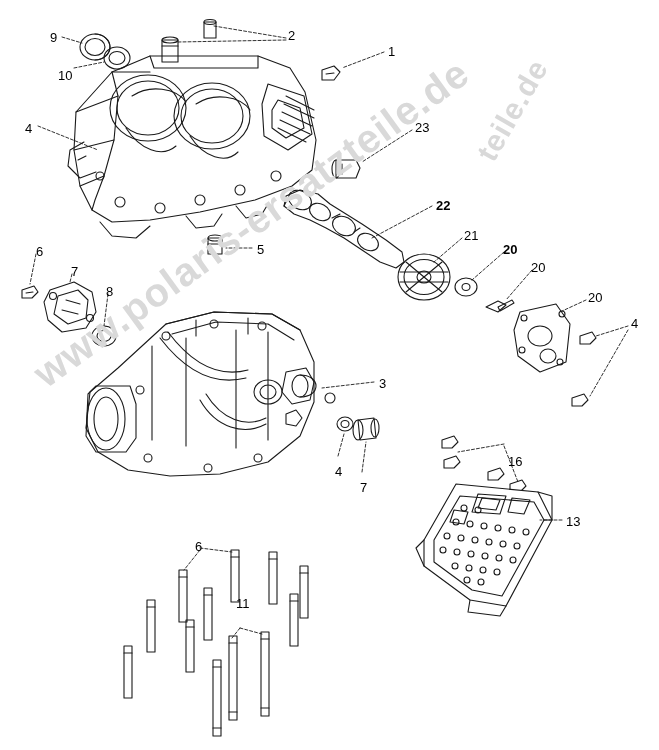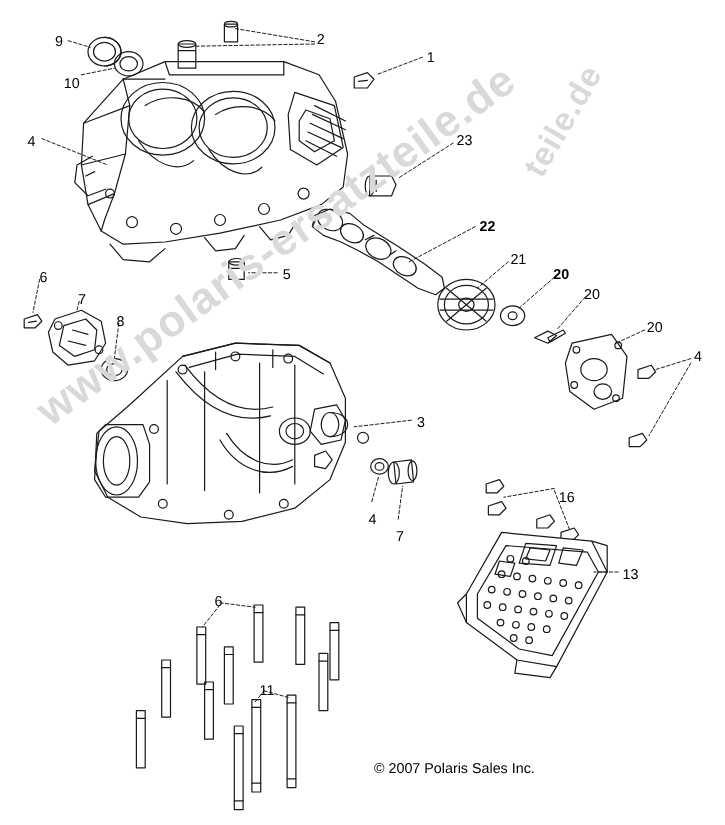--- a/index.html
+++ b/index.html
@@ -387,29 +387,28 @@
       <div class="callout" style="left: 388px; top: 45px;">1</div>
       <div class="callout" style="left: 288px; top: 29px;">2</div>
       <div class="callout" style="left: 379px; top: 377px;">3</div>
       <div class="callout" style="left: 25px; top: 122px;">4</div>
       <div class="callout" style="left: 257px; top: 243px;">5</div>
       <div class="callout" style="left: 36px; top: 245px;">6</div>
       <div class="callout" style="left: 71px; top: 265px;">7</div>
       <div class="callout" style="left: 106px; top: 285px;">8</div>
       <div class="callout" style="left: 50px; top: 31px;">9</div>
       <div class="callout" style="left: 58px; top: 69px;">10</div>
-      <div class="callout" style="left: 236px; top: 621px;">11</div>
+      <div class="callout" style="left: 236px; top: 597px;">11</div>
       <div class="callout" style="left: 195px; top: 540px;">6</div>
       <div class="callout" style="left: 335px; top: 465px;">4</div>
       <div class="callout" style="left: 360px; top: 481px;">7</div>
       <div class="callout" style="left: 566px; top: 515px;">13</div>
-      <div class="callout" style="left: 508px; top: 445px; text-align: center;">16</div>
+      <div class="callout" style="left: 508px; top: 455px; text-align: center;">16</div>
       <div class="callout" style="left: 631px; top: 317px;">4</div>
       <div class="callout" style="left: 588px; top: 291px;">20</div>
       <div class="callout" style="left: 531px; top: 261px;">20</div>
       <div class="callout" style="left: 503px; top: 243px; font-weight: bold;">20</div>
       <div class="callout" style="left: 464px; top: 229px;">21</div>
       <div class="callout" style="left: 436px; top: 199px; font-weight: bold;">22</div>
       <div class="callout" style="left: 415px; top: 121px;">23</div>
     </div>
 
-  <div class="copyright" id="copyright" style="left: 340px; top: 691px;">© 2007 Polaris Sales Inc.</div>
 </div>
 
 </body></html>

